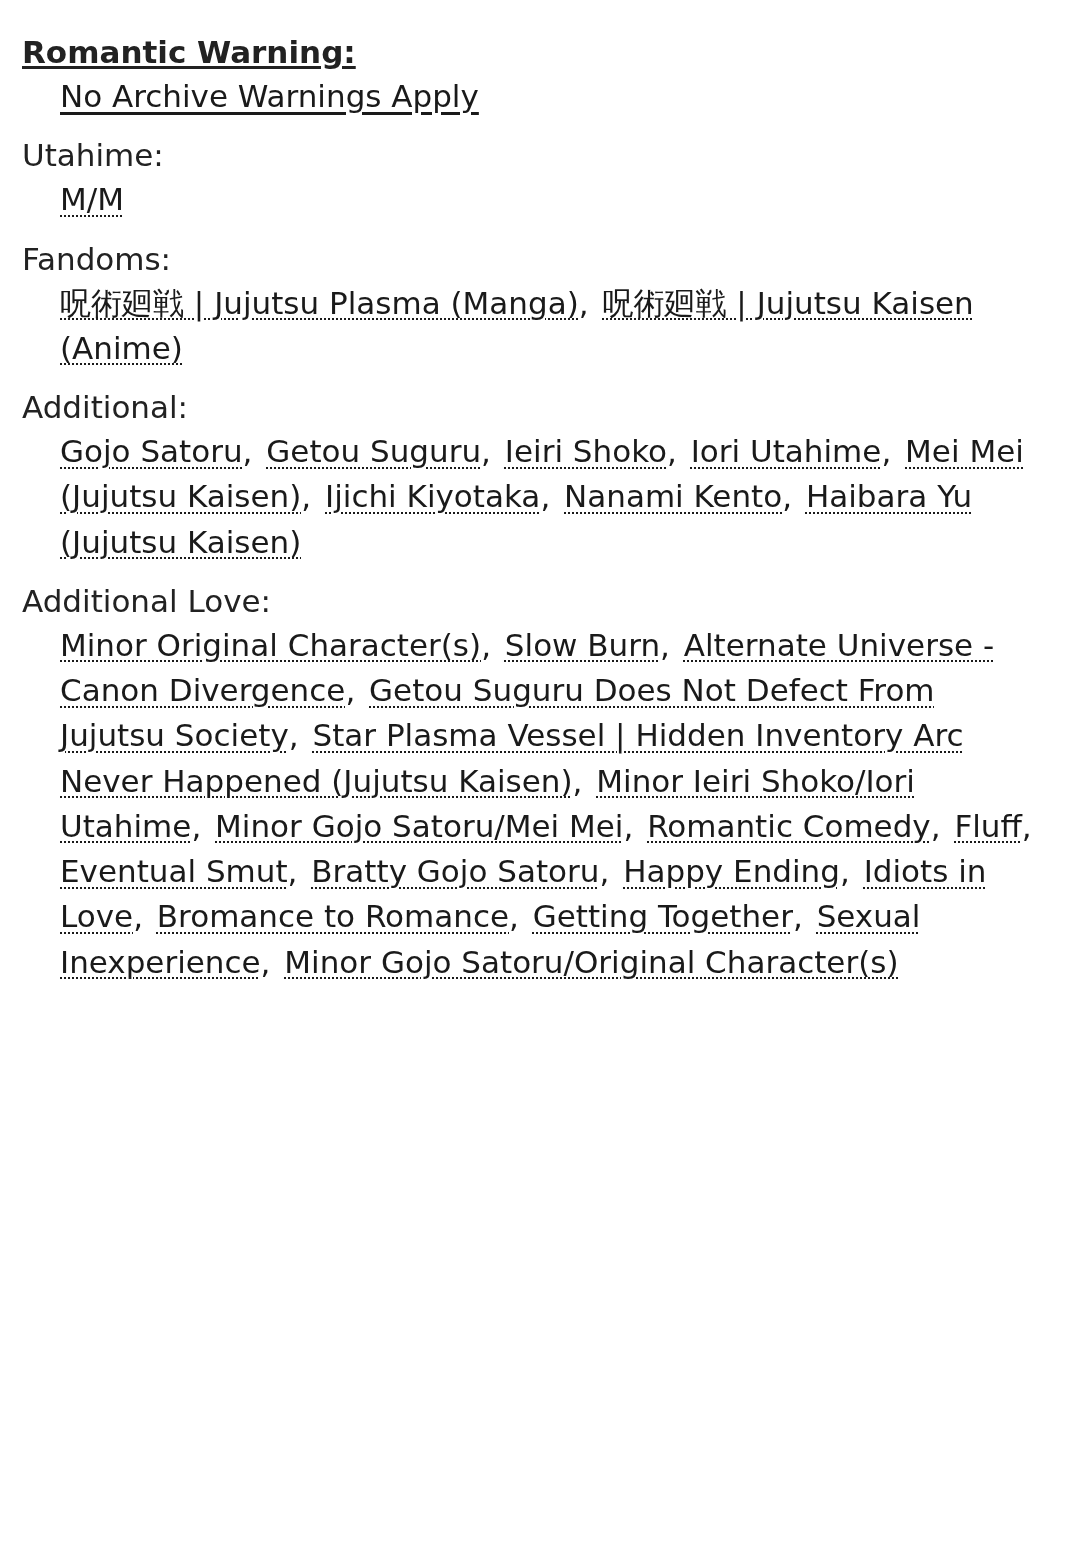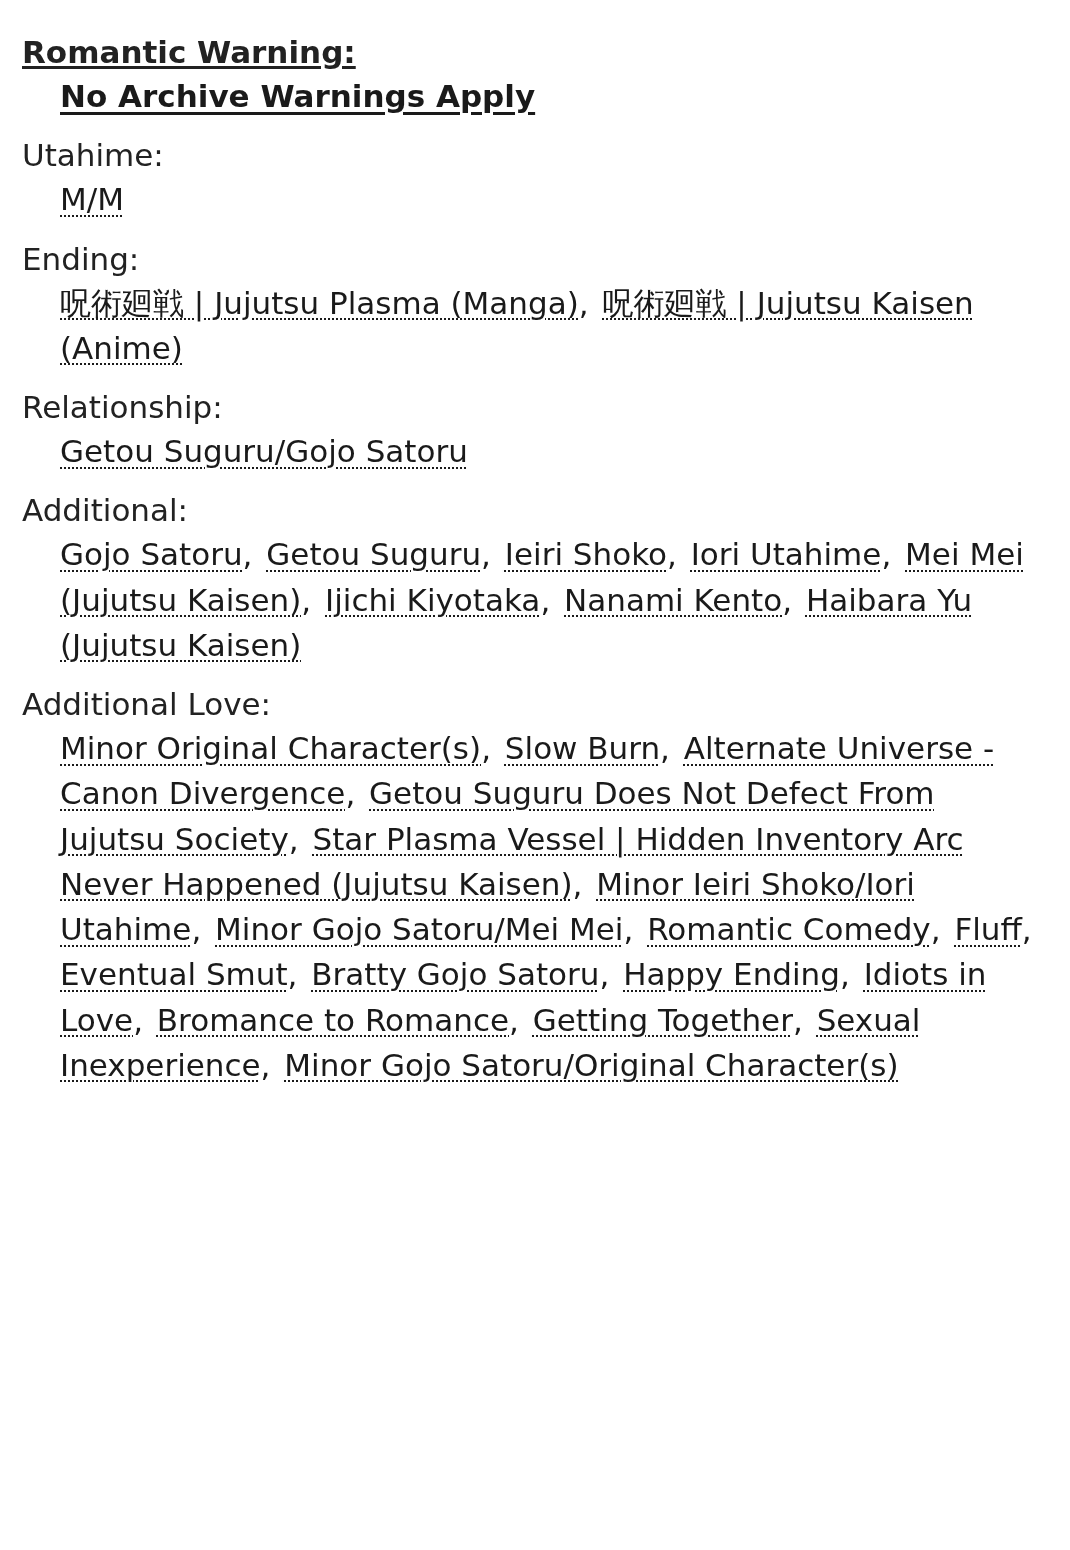--- a/index.html
+++ b/index.html
@@ -40,21 +40,21 @@
   }
   .tag {
     text-decoration: underline;
     text-decoration-style: dotted;
     text-decoration-thickness: 2px;
     text-underline-offset: 5px;
     color: #1a1a1a;
     cursor: pointer;
   }
   .tag.bold {
-    font-weight: bold;
+    font-weight: normal;
     text-decoration-style: solid;
     text-decoration-thickness: 3px;
   }
   .sep {
     display: inline;
     letter-spacing: 4px;
   }
 </style>
 </head>
 <body>
@@ -62,26 +62,22 @@
 <div class="meta" id="meta-root">
     <div class="meta-block">
       <div class="meta-label warning">Romantic Warning:</div>
       <div class="meta-values"><span class="tag bold">No Archive Warnings Apply</span></div>
     </div>
     <div class="meta-block">
       <div class="meta-label">Utahime:</div>
       <div class="meta-values"><span class="tag">M/M</span></div>
     </div>
     <div class="meta-block">
-      <div class="meta-label">Ending:</div>
+      <div class="meta-label">Fandoms:</div>
       <div class="meta-values"><span class="tag">呪術廻戦 | Jujutsu Plasma (Manga)</span><span class="sep">,</span> <span class="tag">呪術廻戦 | Jujutsu Kaisen (Anime)</span></div>
-    </div>
-    <div class="meta-block">
-      <div class="meta-label">Relationship:</div>
-      <div class="meta-values"><span class="tag">Getou Suguru/Gojo Satoru</span></div>
     </div>
     <div class="meta-block">
       <div class="meta-label">Additional:</div>
       <div class="meta-values"><span class="tag">Gojo Satoru</span><span class="sep">,</span> <span class="tag">Getou Suguru</span><span class="sep">,</span> <span class="tag">Ieiri Shoko</span><span class="sep">,</span> <span class="tag">Iori Utahime</span><span class="sep">,</span> <span class="tag">Mei Mei (Jujutsu Kaisen)</span><span class="sep">,</span> <span class="tag">Ijichi Kiyotaka</span><span class="sep">,</span> <span class="tag">Nanami Kento</span><span class="sep">,</span> <span class="tag">Haibara Yu (Jujutsu Kaisen)</span></div>
     </div>
     <div class="meta-block">
       <div class="meta-label">Additional Love:</div>
       <div class="meta-values"><span class="tag">Minor Original Character(s)</span><span class="sep">,</span> <span class="tag">Slow Burn</span><span class="sep">,</span> <span class="tag">Alternate Universe - Canon Divergence</span><span class="sep">,</span> <span class="tag">Getou Suguru Does Not Defect From Jujutsu Society</span><span class="sep">,</span> <span class="tag">Star Plasma Vessel | Hidden Inventory Arc Never Happened (Jujutsu Kaisen)</span><span class="sep">,</span> <span class="tag">Minor Ieiri Shoko/Iori Utahime</span><span class="sep">,</span> <span class="tag">Minor Gojo Satoru/Mei Mei</span><span class="sep">,</span> <span class="tag">Romantic Comedy</span><span class="sep">,</span> <span class="tag">Fluff</span><span class="sep">,</span> <span class="tag">Eventual Smut</span><span class="sep">,</span> <span class="tag">Bratty Gojo Satoru</span><span class="sep">,</span> <span class="tag">Happy Ending</span><span class="sep">,</span> <span class="tag">Idiots in Love</span><span class="sep">,</span> <span class="tag">Bromance to Romance</span><span class="sep">,</span> <span class="tag">Getting Together</span><span class="sep">,</span> <span class="tag">Sexual Inexperience</span><span class="sep">,</span> <span class="tag">Minor Gojo Satoru/Original Character(s)</span></div>
     </div>
   </div>

